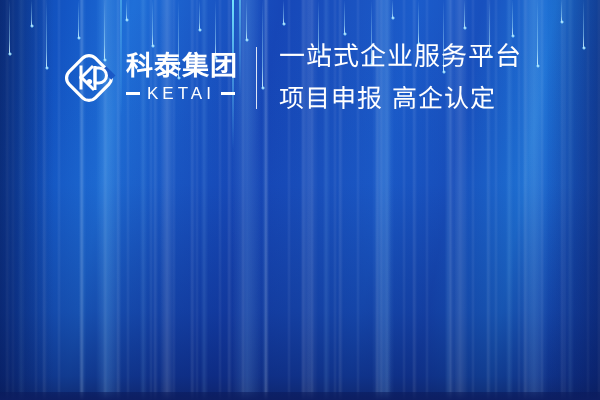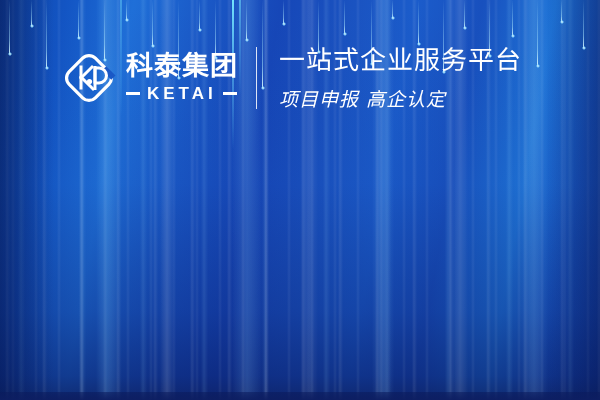--- a/index.html
+++ b/index.html
@@ -156,21 +156,21 @@
   .logo-rule {
     display: inline-block;
     width: 14px;
     height: 3px;
     background: #ffffff;
     flex: 0 0 auto;
   }
   .logo-en {
     font-family: "Liberation Sans", sans-serif;
     font-size: 17px;
-    font-weight: bold;
+    font-weight: normal;
     color: #ffffff;
     letter-spacing: 4px;
     margin: 0 6px 0 7px;
   }
 
   .divider {
     width: 1px;
     height: 62px;
     background: rgba(255,255,255,0.85);
     margin: 0 22px 0 18px;
@@ -185,27 +185,26 @@
   .tagline-1 {
     font-family: "DejaVu Sans", "Liberation Sans", sans-serif;
     font-size: 26px;
     color: #ffffff;
     letter-spacing: 1px;
     line-height: 1.15;
     white-space: nowrap;
   }
   .tagline-2 {
     font-family: "DejaVu Serif", "Liberation Serif", serif;
-    font-size: 19px;
+    font-size: 25px;
     color: #ffffff;
     letter-spacing: 1px;
     line-height: 1.2;
     margin-top: 12px;
     white-space: nowrap;
-    font-style: italic;
   }
 
   
   .title {
     position: absolute;
     left: 0; right: 0;
     top: 152px;
     text-align: center;
     font-family: "DejaVu Sans", "Liberation Sans", sans-serif;
     font-weight: bold;

